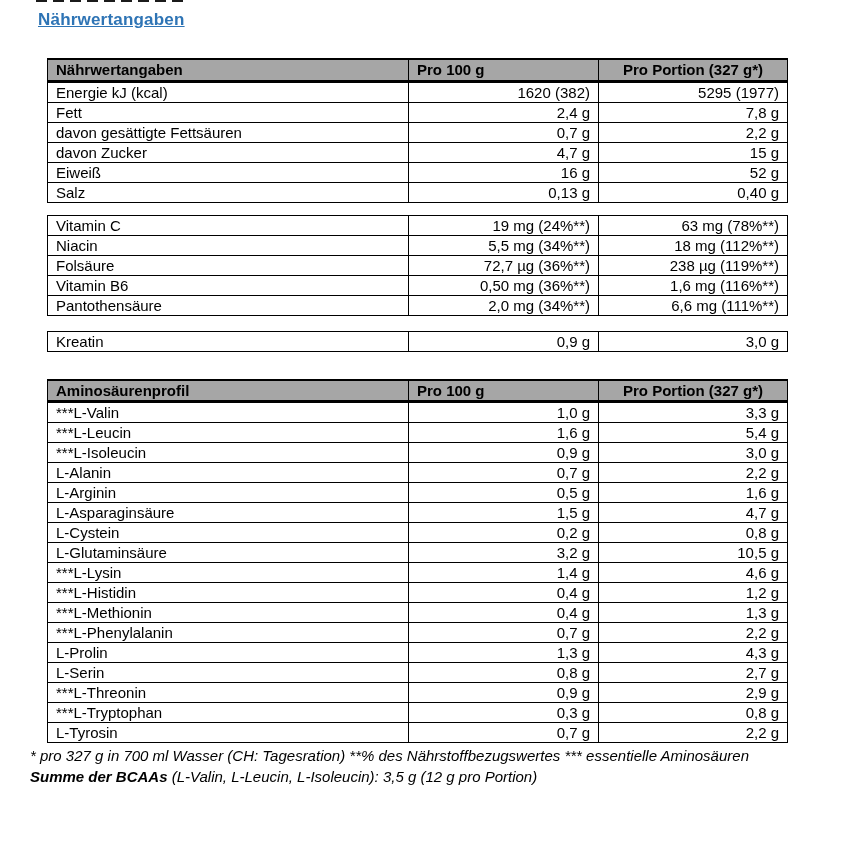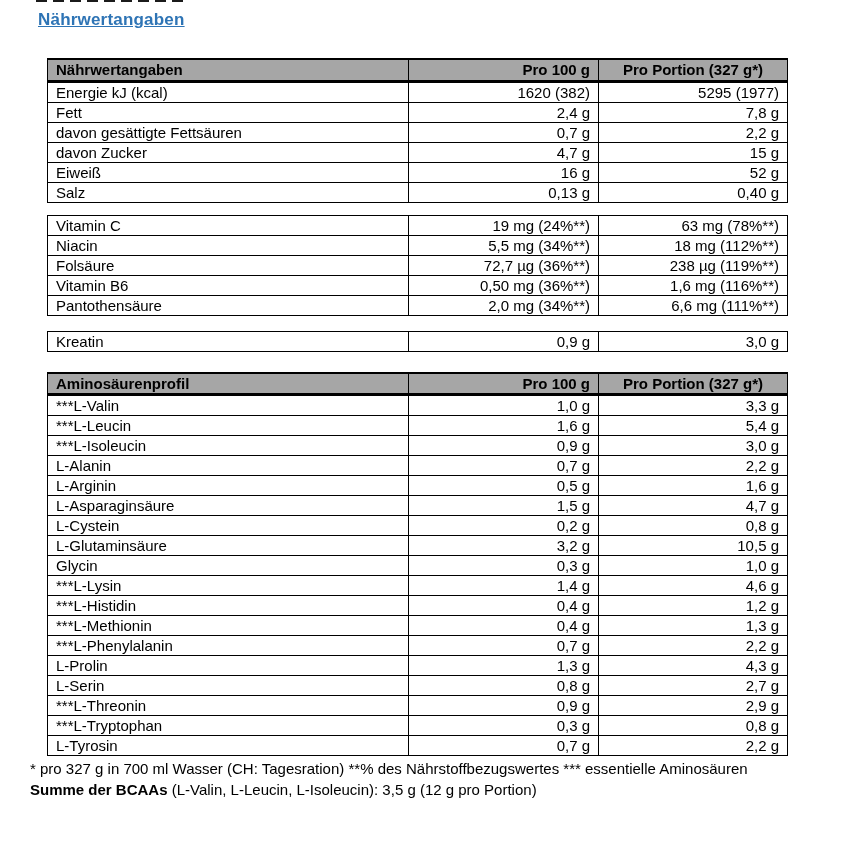--- a/index.html
+++ b/index.html
@@ -44,36 +44,37 @@
     overflow: hidden;
   }
   .tbl thead th {
     background: var(--header-bg, #A6A6A6);
     border-top: 2px solid #000;
     border-bottom: 3px solid #000;
     font-weight: 700;
     text-align: left;
     height: 22px;
   }
-  .tbl th.c2 { text-align: right; }
+  .tbl th.c2 { text-align: left; }
   .tbl th.c3 { text-align: center; }
   .tbl td.c2, .tbl td.c3 { text-align: right; }
   .tbl tr.bold td { font-weight: 400; }
 
   .tbl1 { margin-top: 28px; }
   .vitamins { margin-top: 12px; }
   .kreatin { margin-top: 15px; }
-  .aminos { margin-top: 20px; }
+  .aminos { margin-top: 27px; }
 
   .foot {
     width: 789px;
     margin: 4px 0 0 0;
     font-size: 15px;
     line-height: 17.5px;
     text-align: justify;
+    font-style: italic;
   }
   .foot2 { margin-top: 3px; text-align: left; }
   .foot2 b { font-weight: 700; }
 </style>
 </head>
 <body>
 
 <div class="page">
 
   <div class="artifact"></div>
@@ -229,25 +230,20 @@
           <td class="c1">L-Cystein</td>
           <td class="c2">0,2 g</td>
           <td class="c3">0,8 g</td>
         </tr>
         <tr>
           <td class="c1">L-Glutaminsäure</td>
           <td class="c2">3,2 g</td>
           <td class="c3">10,5 g</td>
         </tr>
         <tr>
-          <td class="c1">Glycin</td>
-          <td class="c2">0,3 g</td>
-          <td class="c3">1,0 g</td>
-        </tr>
-        <tr>
           <td class="c1">***L-Lysin</td>
           <td class="c2">1,4 g</td>
           <td class="c3">4,6 g</td>
         </tr>
         <tr>
           <td class="c1">***L-Histidin</td>
           <td class="c2">0,4 g</td>
           <td class="c3">1,2 g</td>
         </tr>
         <tr>

